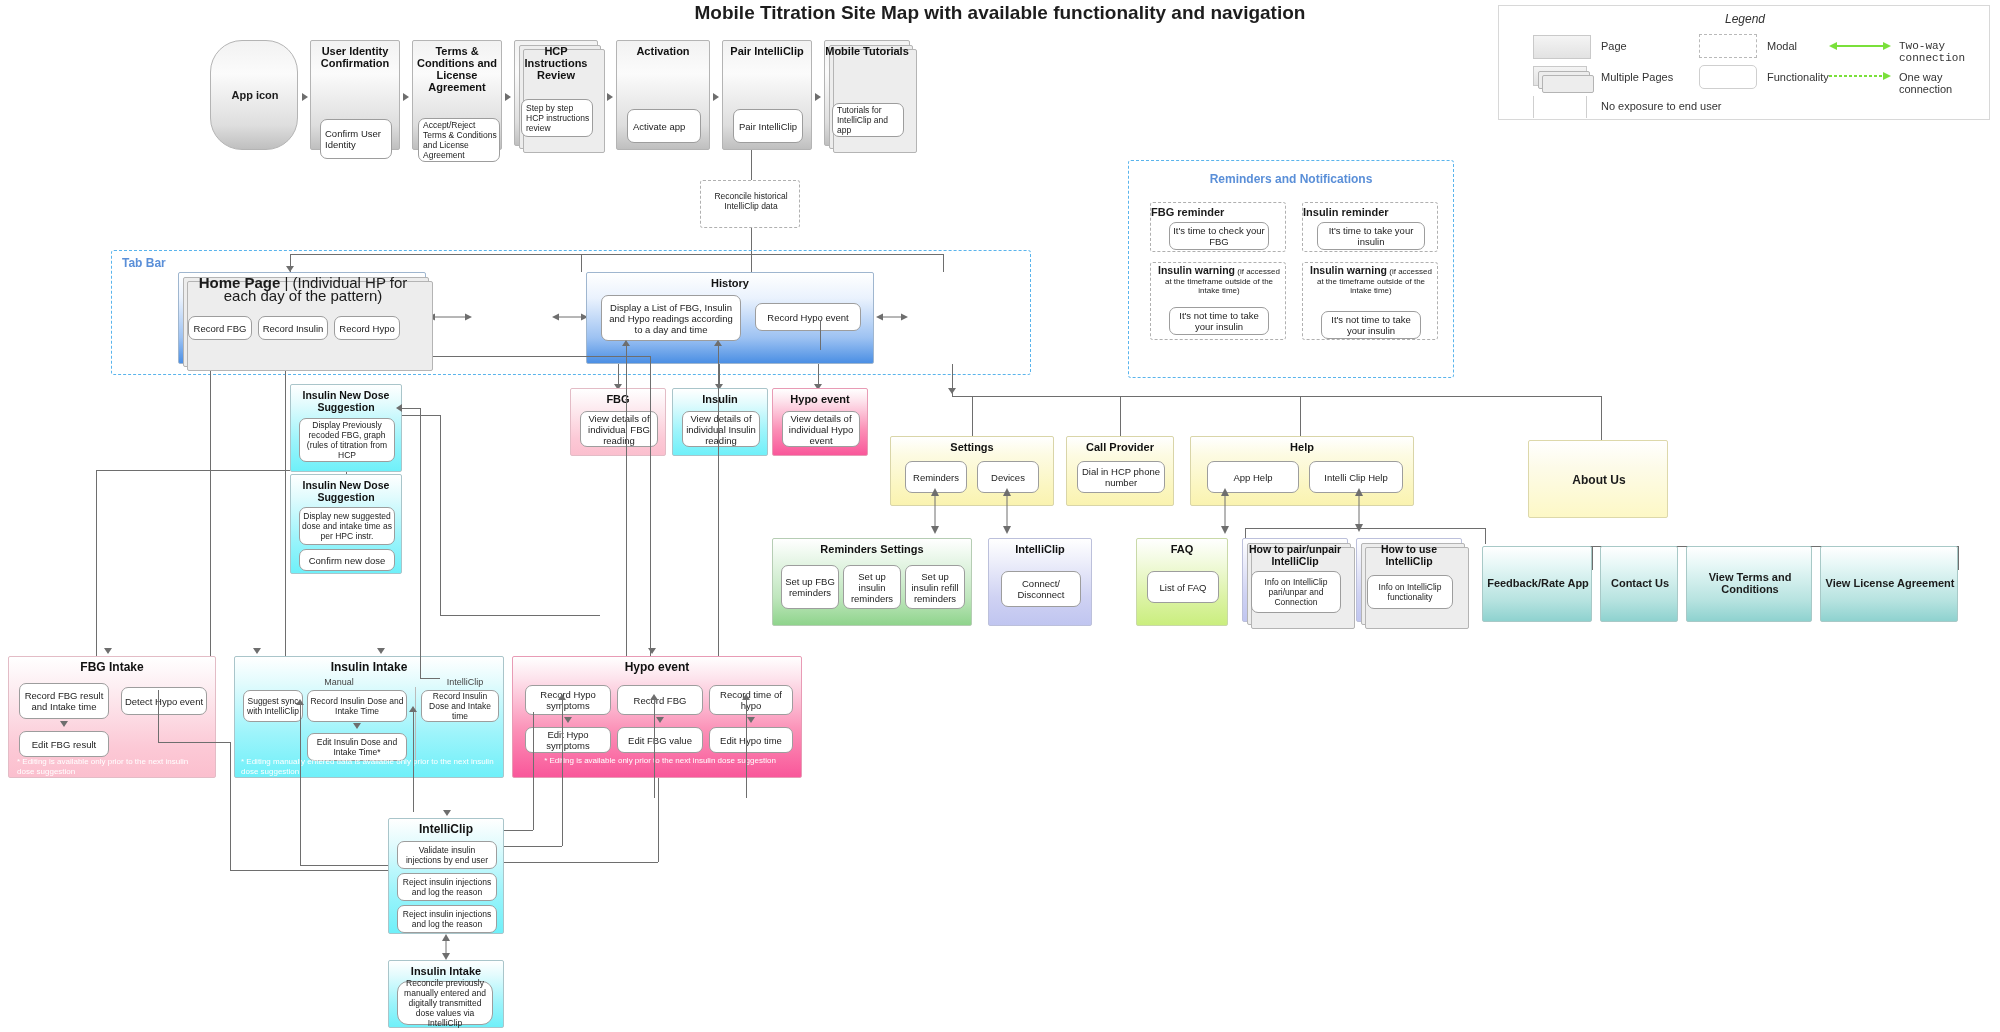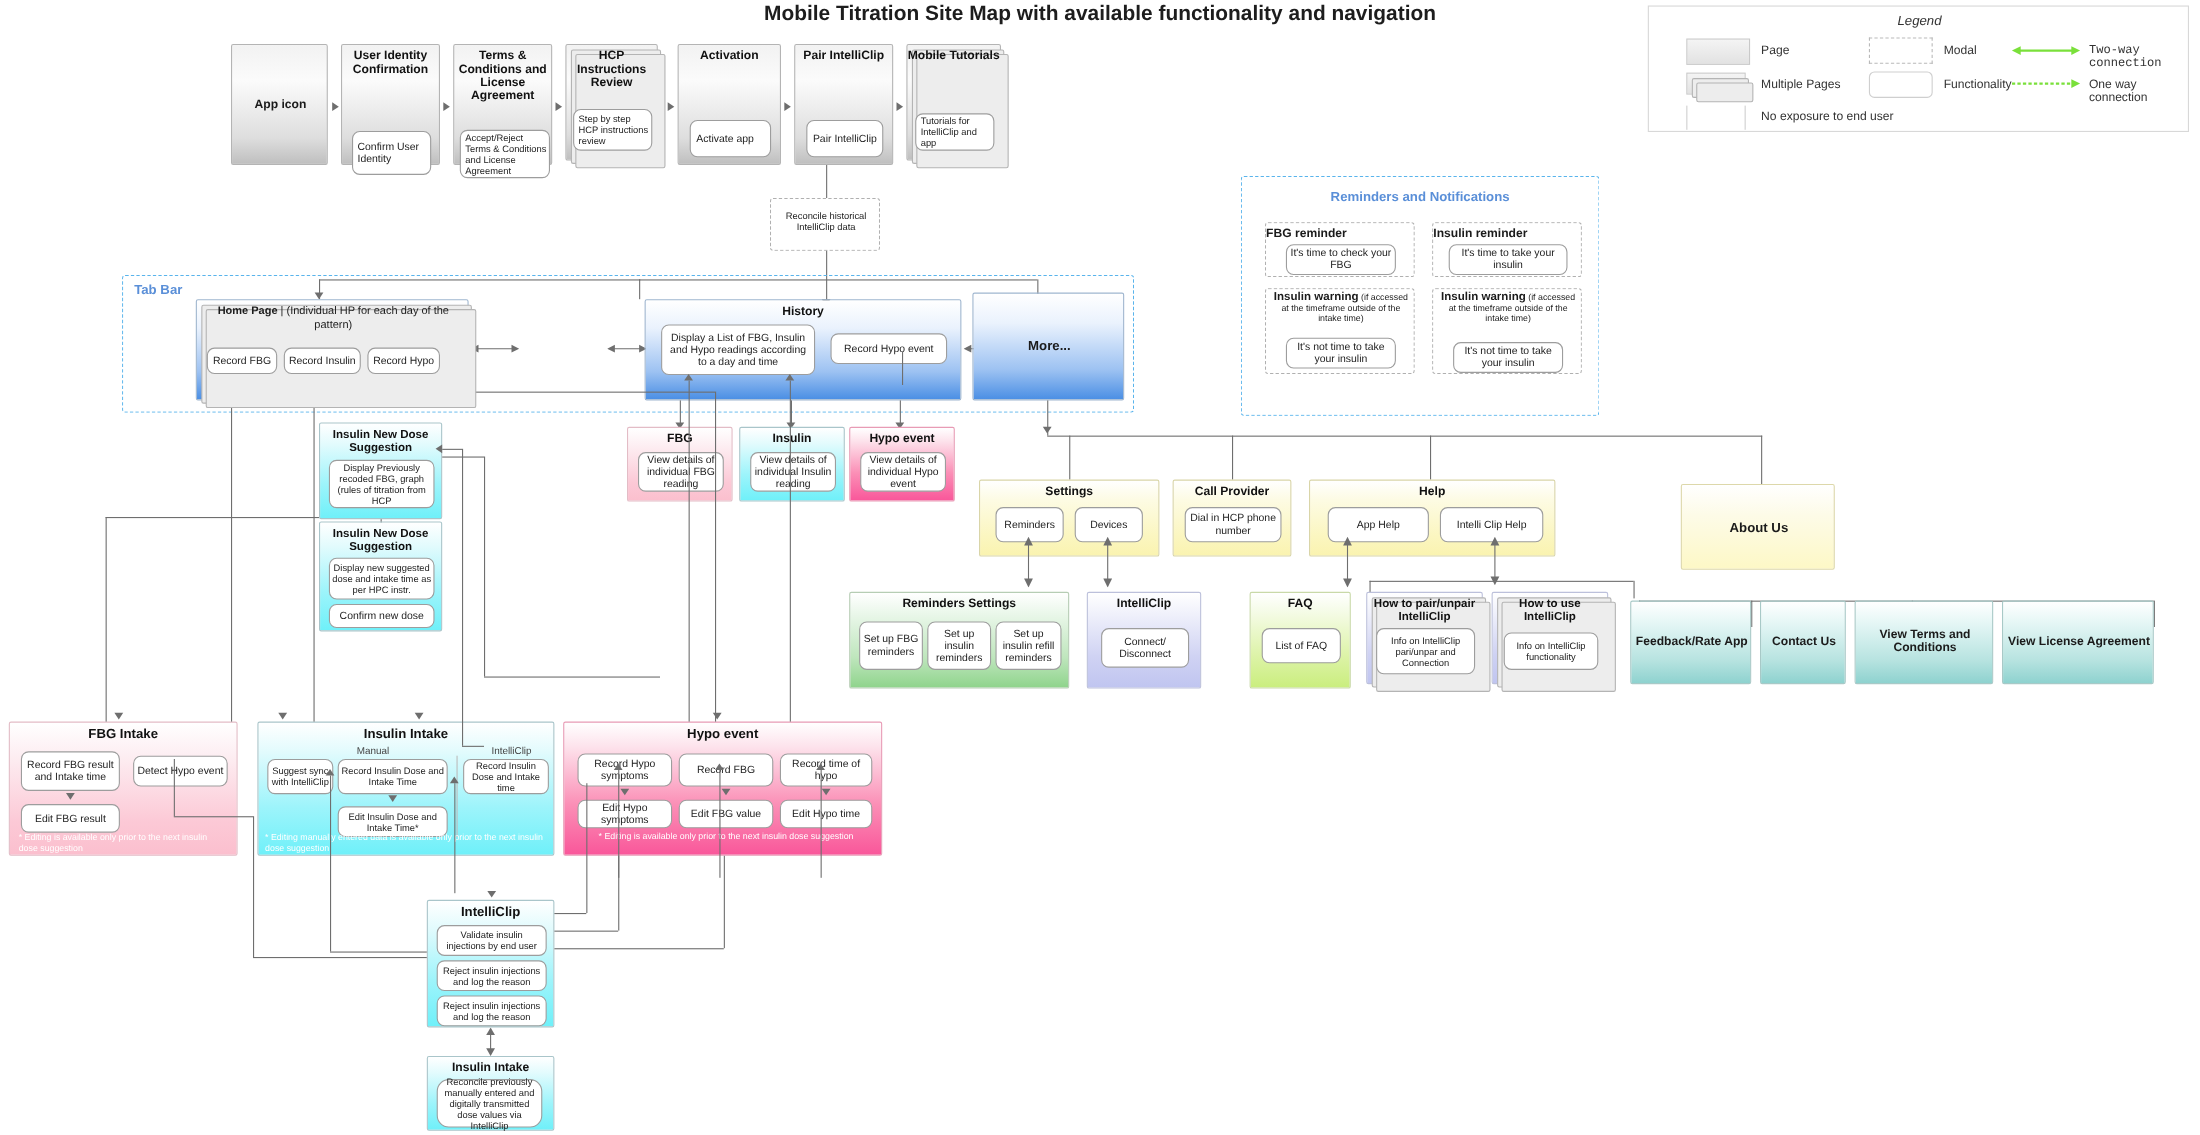--- a/index.html
+++ b/index.html
@@ -103,21 +103,21 @@
     <svg class="abs" style="left:330px;top:60px;width:62px;height:20px;">
       <line x1="0" y1="10" x2="54" y2="10" stroke="#7ae03a" stroke-width="2" stroke-dasharray="3,2"></line>
       <polygon points="62,10 54,6 54,14" fill="#7ae03a"></polygon>
     </svg>
     <div class="lg-txt abs" style="left:400px;top:65px;">One way connection</div>
 
     <div class="lg-noexp abs" style="left:34px;top:90px;width:54px;height:22px;border-top:none;border-bottom:none;"></div>
     <div class="lg-txt abs" style="left:102px;top:94px;">No exposure to end user</div>
   </div>
 
-  <div class="node grey abs" style="left:210px;top:40px;width:88px;height:110px;">
+  <div class="node grey abs" style="left:210px;top:40px;width:88px;height:110px;border-radius:32px;">
     <div class="abs" style="left:0;top:48px;width:88px;font-weight:bold;font-size:11px;">App icon</div>
   </div>
   <div class="arw arw-r abs" style="left:302px;top:93px;"></div>
 
   <div class="node grey abs" style="left:310px;top:40px;width:90px;height:110px;">
     <div class="title">User Identity Confirmation</div>
     <div class="fn abs" style="left:9px;top:58px;width:72px;height:40px;text-align:left;justify-content:flex-start;padding-left:4px;margin-top:20px;">Confirm User Identity</div>
   </div>
   <div class="arw arw-r abs" style="left:403px;top:93px;"></div>
 
@@ -161,21 +161,21 @@
   <div class="region-label abs" style="left:122px;top:256px;">Tab Bar</div>
 
   <div class="edge ev abs" style="left:290px;top:254px;height:18px;"></div>
   <div class="arw arw-d abs" style="left:286px;top:266px;"></div>
   <div class="edge eh abs" style="left:290px;top:254px;width:292px;"></div>
   <div class="edge ev abs" style="left:581px;top:254px;height:18px;"></div>
   <div class="edge ev abs" style="left:943px;top:254px;height:18px;"></div>
   <div class="edge eh abs" style="left:581px;top:254px;width:362px;"></div>
 
   <div class="node blue abs stack" style="left:178px;top:272px;width:248px;height:92px;">
-    <div class="abs" style="left:4px;top:4px;width:240px;font-size:10px;line-height:12.5px;">
+    <div class="abs" style="left:4px;top:4px;width:240px;font-size:15px;line-height:12.5px;">
       <b>Home Page</b>
       <span style="font-weight:normal;">| (Individual HP for each day of the pattern)</span>
     </div>
     <div class="fn abs" style="left:9px;top:43px;width:64px;height:24px;">Record FBG</div>
     <div class="fn abs" style="left:79px;top:43px;width:70px;height:24px;">Record Insulin</div>
     <div class="fn abs" style="left:155px;top:43px;width:66px;height:24px;">Record Hypo</div>
   </div>
 
   <svg class="abs" style="left:428px;top:310px;width:44px;height:14px;">
     <line x1="6" y1="7" x2="38" y2="7" stroke="#6e6e6e" stroke-width="1"></line>
@@ -195,23 +195,20 @@
     <div class="fn abs" style="left:14px;top:22px;width:140px;height:46px;">Display a List of FBG, Insulin and Hypo readings according to a day and time</div>
     <div class="fn abs" style="left:168px;top:30px;width:106px;height:28px;">Record Hypo event</div>
   </div>
 
   <svg class="abs" style="left:876px;top:310px;width:32px;height:14px;">
     <line x1="5" y1="7" x2="27" y2="7" stroke="#6e6e6e" stroke-width="1"></line>
     <polygon points="0,7 7,3.5 7,10.5" fill="#6e6e6e"></polygon>
       <polygon points="32,7 25,3.5 25,10.5" fill="#6e6e6e"></polygon>
   </svg>
 
-  <div class="node blue abs" style="left:884px;top:266px;width:138px;height:98px;">
-    <div class="abs" style="left:0;top:40px;width:138px;font-weight:bold;font-size:12px;">More...</div>
-  </div>
 
   <div class="region abs" style="left:1128px;top:160px;width:326px;height:218px;"></div>
   <div class="region-label abs" style="left:1128px;top:172px;width:326px;text-align:center;">Reminders and Notifications</div>
 
   <div class="modal abs" style="left:1150px;top:202px;width:136px;height:50px;">
     <div class="abs" style="left:0;top:3px;width:136px;font-weight:bold;font-size:11px;">FBG reminder</div>
     <div class="fn abs" style="left:18px;top:19px;width:100px;height:28px;">It's time to check your FBG</div>
   </div>
 
   <div class="modal abs" style="left:1302px;top:202px;width:136px;height:50px;">

